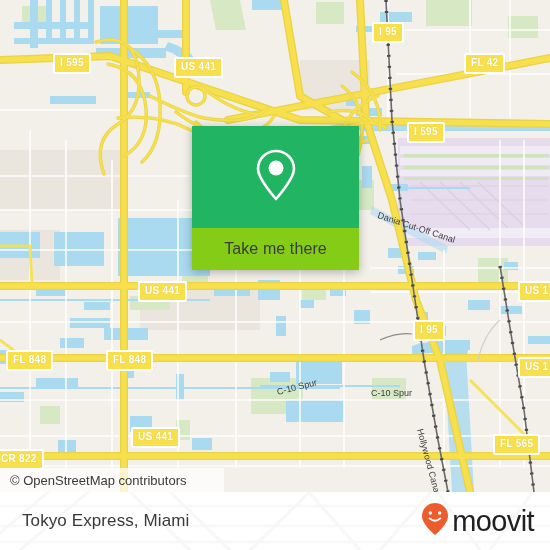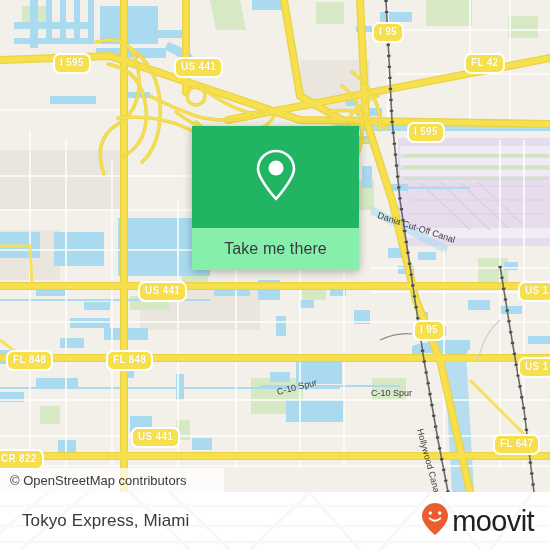--- a/index.html
+++ b/index.html
@@ -9,21 +9,21 @@
 
   
   #map{position:absolute;left:0;top:0;width:550px;height:492px;overflow:hidden;background:#f3f0e9;}
   #map svg{position:absolute;left:0;top:0;}
 
   
   .shield{
     position:absolute;
     background:#f7e04b;
     border:2px solid #ffffff;
-    border-radius:7px;
+    border-radius:2px;
     color:#ffffff;
     font-weight:bold;
     font-size:10px;
     line-height:14px;
     padding:1px 5px 2px 5px;
     white-space:nowrap;
     text-shadow:0 0 1px rgba(150,130,0,.35);
     letter-spacing:.3px;
     box-sizing:border-box;
     z-index:20;
@@ -46,21 +46,21 @@
     width:167px;
     z-index:40;
     filter:drop-shadow(0 2px 5px rgba(0,0,0,.28));
   }
   #popup-head{
     background:#21b563;
     height:102px;
     display:flex;align-items:center;justify-content:center;
   }
   #popup-body{
-    background:#86efac;
+    background:#84cc16;
     height:42px;
     display:flex;align-items:center;justify-content:center;
   }
   #popup-label{
     color:#3b3b3b;
     font-size:16px;
     letter-spacing:.1px;
   }
   #popup-tail{
     position:absolute;
@@ -388,21 +388,21 @@
       <div class="shield" style="left: 464px; top: 53px;">FL 42</div>
       <div class="shield" style="left: 407px; top: 122px;">I 595</div>
       <div class="shield" style="left: 518px; top: 281px;">US 1</div>
       <div class="shield" style="left: 138px; top: 281px;">US 441</div>
       <div class="shield" style="left: 413px; top: 320px;">I 95</div>
       <div class="shield" style="left: 6px; top: 350px;">FL 848</div>
       <div class="shield" style="left: 106px; top: 350px;">FL 848</div>
       <div class="shield" style="left: 518px; top: 357px;">US 1</div>
       <div class="shield" style="left: 131px; top: 427px;">US 441</div>
       <div class="shield" style="left: -6px; top: 449px;">CR 822</div>
-      <div class="shield" style="left: 493px; top: 434px;">FL 647</div>
+      <div class="shield" style="left: 493px; top: 434px;">FL 565</div>
     </div>
 
   <div id="label-layer">
       <div class="maplabel" style="left: 378px; top: 210px; transform: rotate(18deg); transform-origin: left center;">Dania Cut-Off Canal</div>
       <div class="maplabel" style="left: 277px; top: 387px; transform: rotate(-14deg); transform-origin: left center;">C-10 Spur</div>
       <div class="maplabel" style="left: 371px; top: 388px; transform: rotate(0deg); transform-origin: left center;">C-10 Spur</div>
       <div class="maplabel" style="left: 420px; top: 424px; transform: rotate(75deg); transform-origin: left center;">Hollywood Canal</div>
     </div>
 
   <div id="popup">

